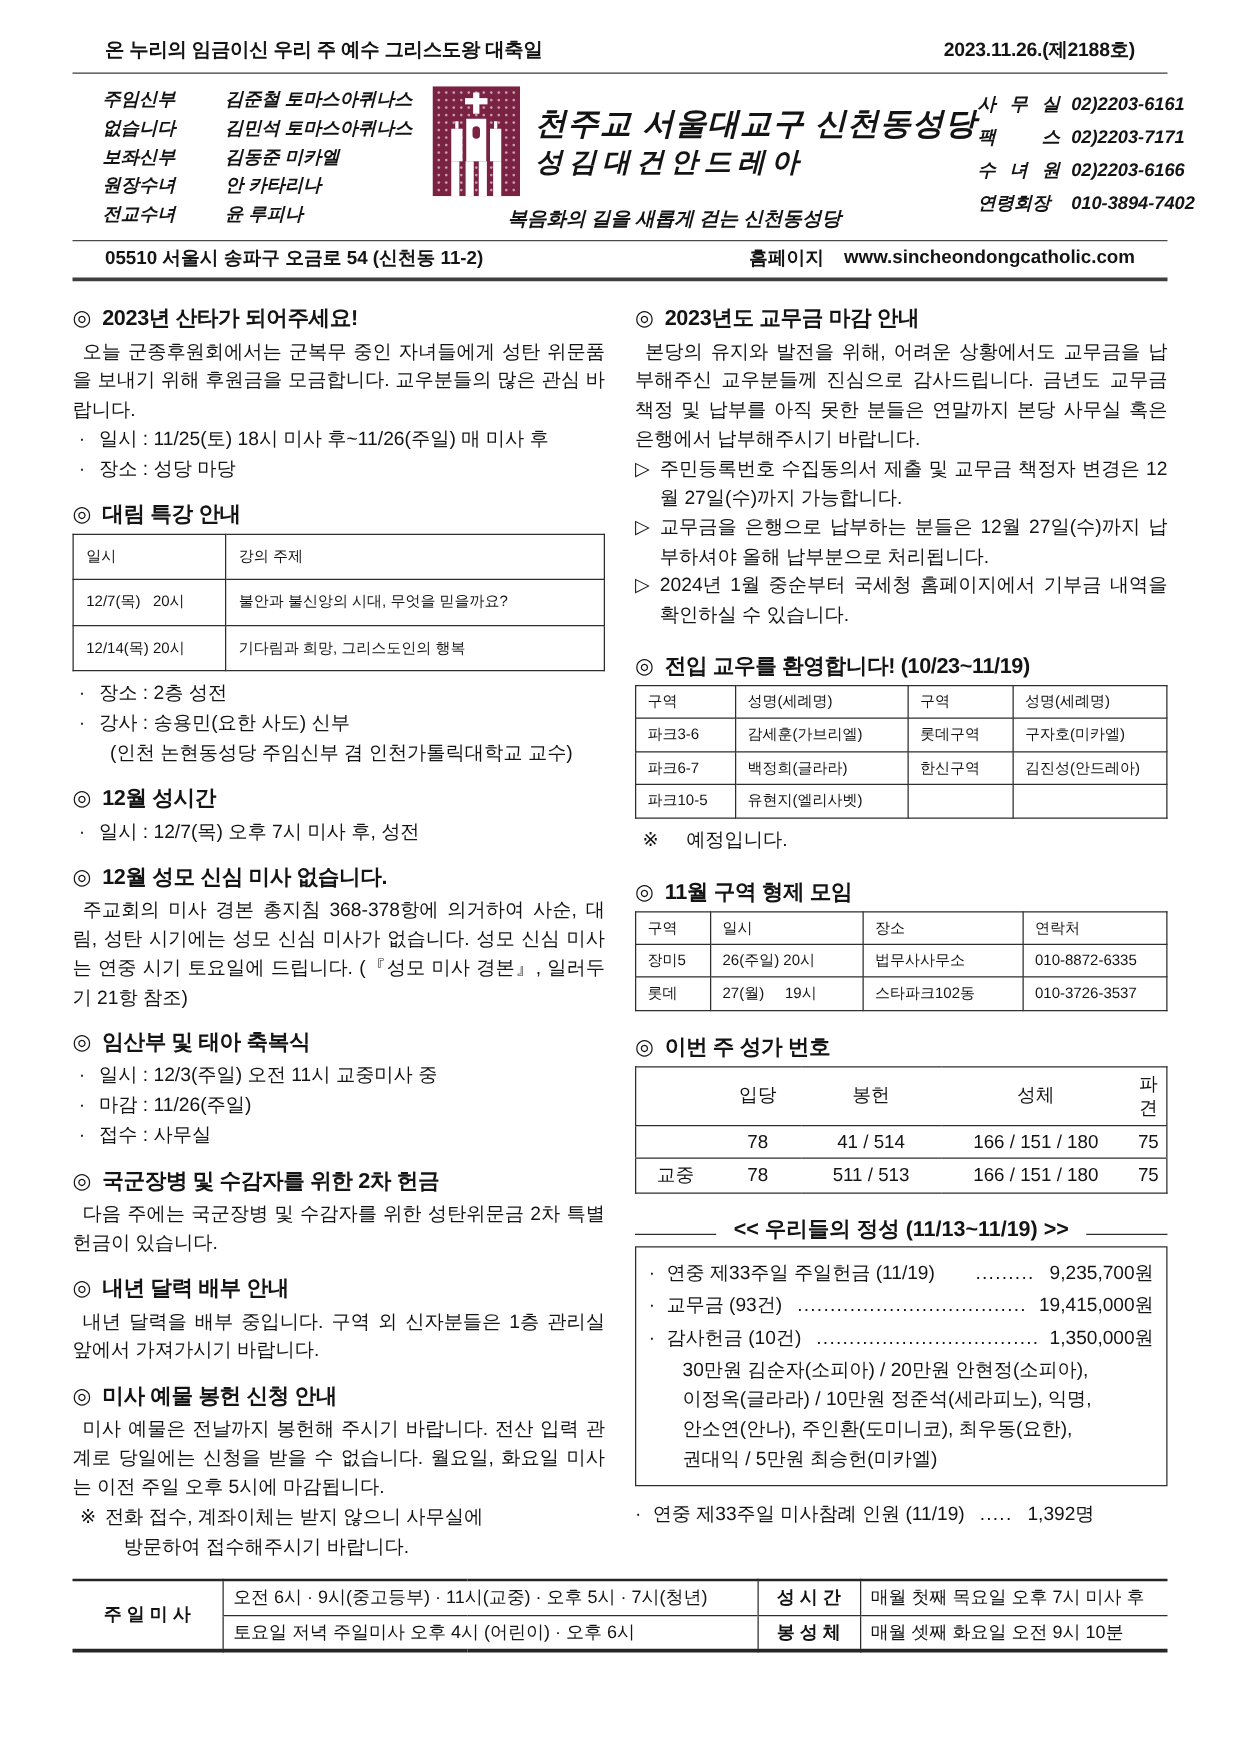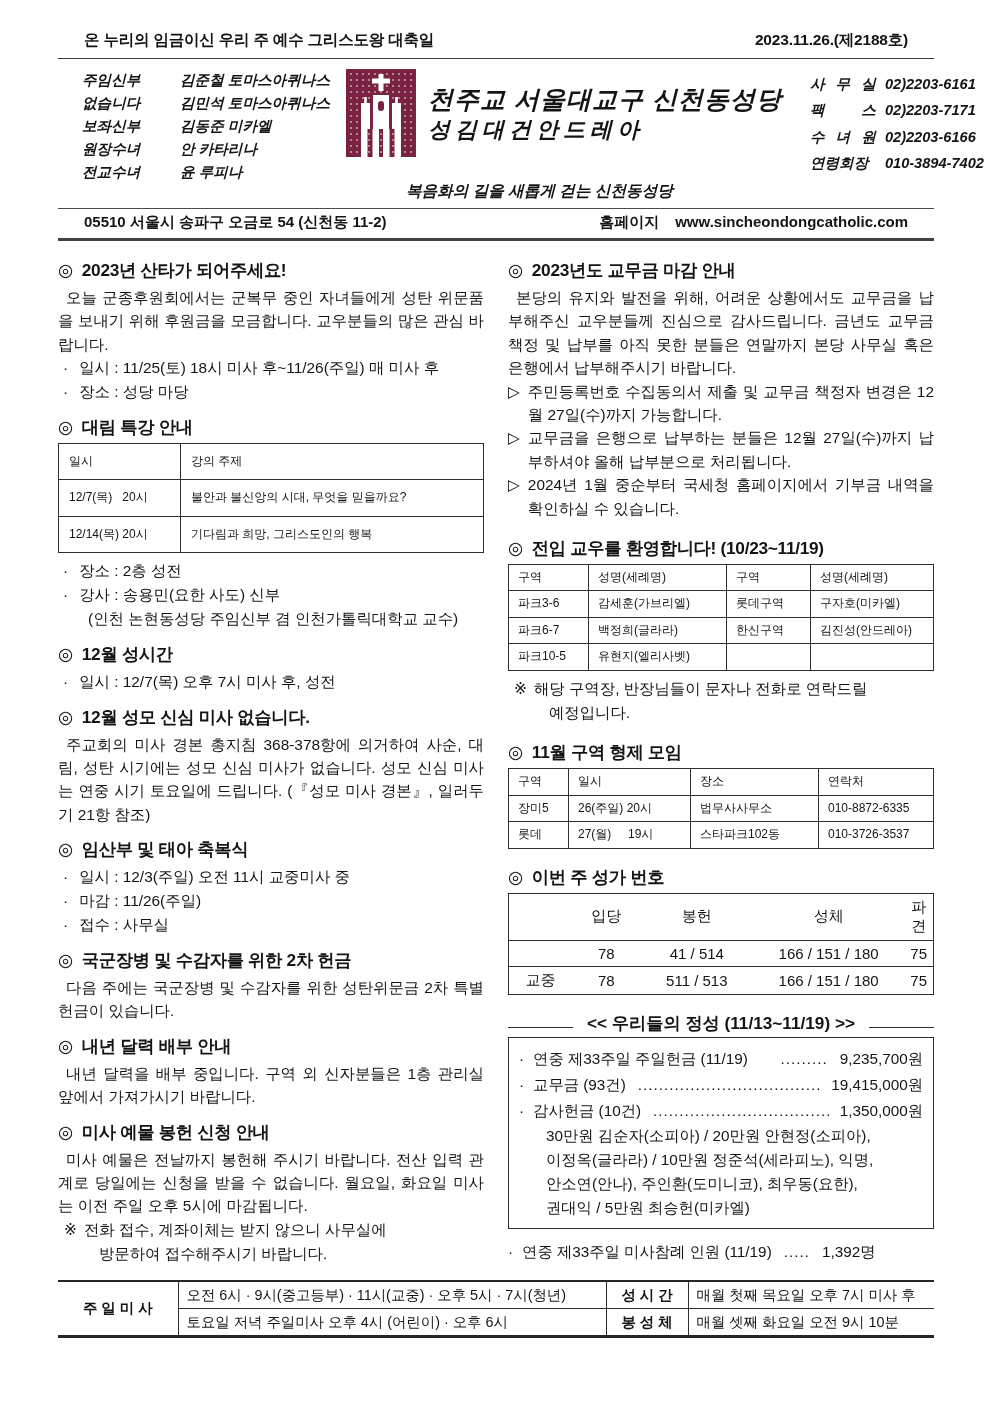--- a/index.html
+++ b/index.html
@@ -15,23 +15,23 @@
   
   .hdr { display:flex; align-items:flex-start; padding:10px 0 6px 24px;font-style:italic; }
   .clergy { width:258px; font-size:14.6px; font-weight:700; line-height:1.58; flex:0 0 auto; }
   .crow { display:flex; gap:10px; white-space:nowrap; }
   .crole { width:88px; text-align:justify; text-align-last:justify; flex:0 0 auto; }
   .mid { flex:1; padding-left:6px; }
   .midtop { display:flex; align-items:center; gap:12px; }
   .logo { width:70px; height:88px; flex:0 0 auto; }
   .cname .l1 { font-size:25px; font-weight:800; letter-spacing:1px; line-height:1.3; white-space:nowrap; }
   .cname .l2 { font-size:22px; font-weight:800; letter-spacing:5px; line-height:1.25; white-space:nowrap; }
-  .slogan { font-size:15.6px; font-weight:600; margin-top:24px; padding-left:60px; white-space:nowrap; }
+  .slogan { font-size:15.6px; font-weight:600; margin-top:8px; padding-left:60px; white-space:nowrap; }
   .contacts { width:198px; flex:0 0 auto; font-size:14.6px; line-height:1.8; padding-top:2px; }
-  .ct { display:flex; gap:9px; white-space:nowrap;margin-left:28px; }
+  .ct { display:flex; gap:9px; white-space:nowrap; }
   .ctl { width:66px; text-align:justify; text-align-last:justify; font-weight:600; flex:0 0 auto; }
   .ctv { font-weight:700; }
 
   
   .addr { display:flex; justify-content:space-between; align-items:flex-start;
           border-top:1.6px solid #4a4a4a; border-bottom:3.5px solid #3f3f3f;
           padding:4px 26px 6px 26px; font-size:15px; font-weight:600; }
   .homepage { display:flex; gap:16px; }
   .homepage .url { font-weight:700; }
 
@@ -385,21 +385,20 @@
             <td>파크10-5</td>
             <td>유현지(엘리사벳)</td>
             <td></td>
             <td></td>
           </tr>
         </tbody>
           </table>
         <div class="note">
           <span>※</span>
           <div>
-            <div>해당 구역장, 반장님들이 문자나 전화로 연락드릴</div>
             <div class="l2">예정입니다.</div>
           </div>
         </div>
       </div>
 
       <div class="sec" style="margin-top:16px">
         <div class="sec-title">
           <span>◎</span>
           <span>11월 구역 형제 모임</span>
         </div>

